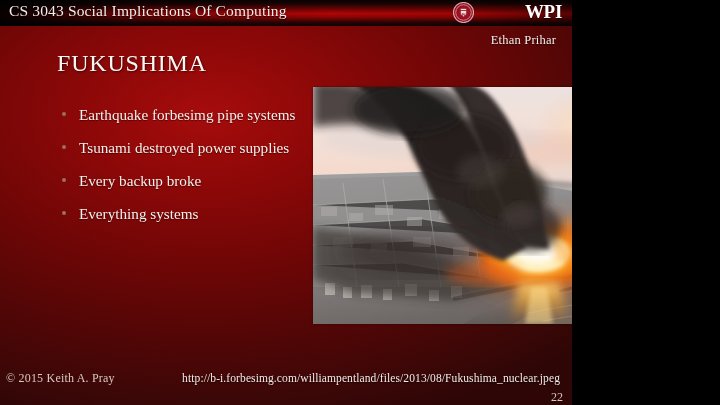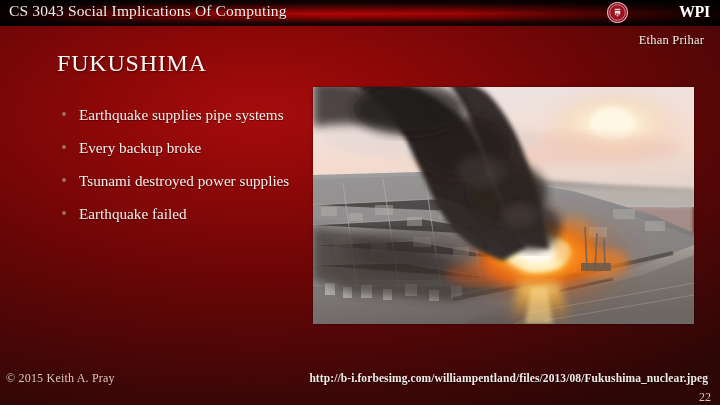--- a/index.html
+++ b/index.html
@@ -2,21 +2,21 @@
 <html><head>
 <meta charset="utf-8">
 <style>
   html, body {
     margin: 0;
     padding: 0;
     background: #000;
   }
   #slide {
     position: relative;
-    width: 720px;
+    width: 572px;
     height: 405px;
     overflow: hidden;
     font-family: "Liberation Serif", "DejaVu Serif", serif;
     background:
       radial-gradient(ellipse 95% 80% at 36% 28%,
         #a60c0c 0%,
         #8e0808 22%,
         #6e0606 48%,
         #520606 70%,
         #3c0707 88%,
@@ -71,21 +71,21 @@
     z-index: 4;
     display: flex;
     align-items: center;
     gap: 3px;
   }
   #wpi-seal { display: block; }
   #wpi-wordmark {
     color: #ffffff;
     font-family: "Liberation Serif", "DejaVu Serif", serif;
     font-weight: bold;
-    font-size: 16px;
+    font-size: 19px;
     letter-spacing: -0.3px;
     line-height: 22px;
     text-shadow: 0 1px 1px rgba(0,0,0,0.7);
     margin-left: 48px;
   }
   
   #author-name {
     position: absolute;
     right: 16px; top: 33px;
     color: #f4f0ec;
@@ -137,21 +137,20 @@
   #photo-svg { display: block; }
   
   #image-credit {
     position: absolute;
     right: 12px; top: 372px;
     color: #f0ece8;
     font-size: 11.5px;
     letter-spacing: 0.1px;
     white-space: nowrap;
     text-shadow: 0 1px 1px rgba(0,0,0,0.6);
-    font-weight: bold;
   }
   #copyright {
     position: absolute;
     left: 6px; top: 371px;
     color: #d8c9c2;
     font-size: 12px;
     letter-spacing: 0.2px;
   }
   #page-number {
     position: absolute;
@@ -183,33 +182,33 @@
     <span id="wpi-wordmark">WPI</span>
   </div>
 
   <div id="author-name">Ethan Prihar</div>
 
   <div id="slide-title">FUKUSHIMA</div>
 
   <ul id="bullet-list">
     <li class="bullet-item">
       <span class="bullet-dot"></span>
-      <span>Earthquake supplies pipe systems</span>
+      <span>Earthquake forbesimg pipe systems</span>
+    </li>
+    <li class="bullet-item">
+      <span class="bullet-dot"></span>
+      <span>Tsunami destroyed power supplies</span>
     </li>
     <li class="bullet-item">
       <span class="bullet-dot"></span>
       <span>Every backup broke</span>
     </li>
     <li class="bullet-item">
       <span class="bullet-dot"></span>
-      <span>Tsunami destroyed power supplies</span>
-    </li>
-    <li class="bullet-item">
-      <span class="bullet-dot"></span>
-      <span>Earthquake failed</span>
+      <span>Everything systems</span>
     </li>
   </ul>
 
   <div id="photo-frame">
     <svg id="photo-svg" width="381" height="237" viewBox="0 0 381 237">
       <defs>
         <linearGradient id="skyGrad" x1="0" y1="0" x2="0.25" y2="1">
           <stop offset="0%" stop-color="#e8e4e6"></stop>
           <stop offset="35%" stop-color="#f2e3dd"></stop>
           <stop offset="65%" stop-color="#f6ddd0"></stop>

